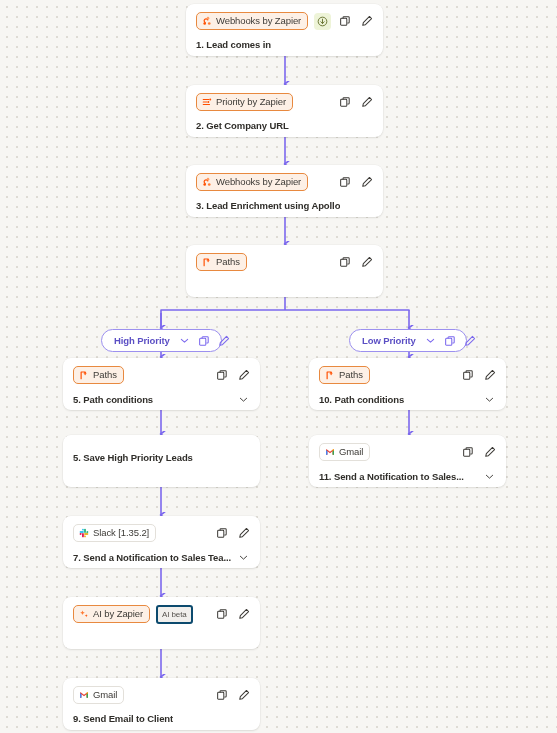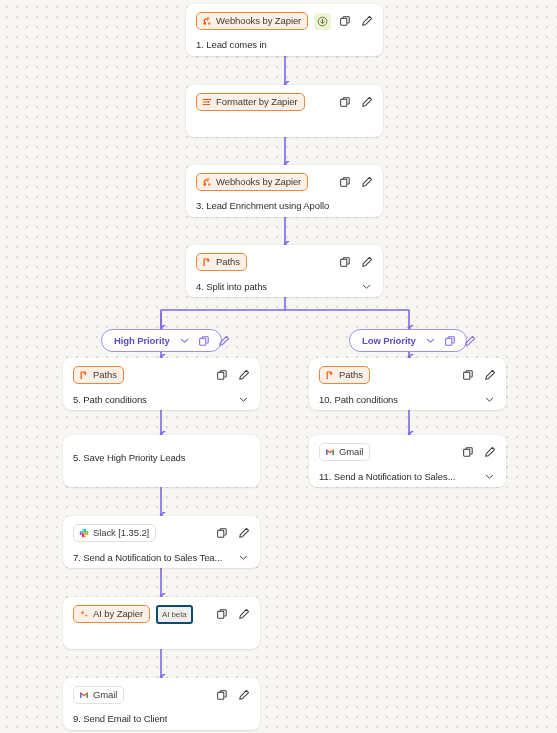--- a/index.html
+++ b/index.html
@@ -47,20 +47,21 @@
   .node-top {
     display: flex;
     align-items: center;
     gap: 6px;
     height: 18px;
   }
   .node-bottom {
     display: flex;
     align-items: center;
     margin-top: 9px;
+    font-weight: bold;
   }
 
   
   .chip {
     display: inline-flex;
     align-items: center;
     gap: 4px;
     height: 18px;
     padding: 0 6px 0 5px;
     border-radius: 5px;
@@ -245,35 +246,38 @@
     <div class="node" style="left: 186px; top: 85px; width: 197px; height: 52px;">
       <div class="node-top">
         <div class="chip zapier">
           <span>
             <svg class="glyph" viewBox="0 0 16 16" aria-hidden="true">
               <path d="M2 4h9M2 8h6M2 12h10" stroke="#ff4f00" stroke-width="1.8" stroke-linecap="round"></path>
               <circle cx="13.2" cy="4" r="1.5" fill="#ff4f00"></circle>
               <circle cx="10.2" cy="8" r="1.5" fill="#ff4f00"></circle>
             </svg>
           </span>
-          <span class="chip-label">Formatter by Zapier</span>
-        </div>
-        <div class="actions">
-          <span class="icon-btn">
-            <svg width="12" height="12" viewBox="0 0 16 16" aria-hidden="true">
-              <rect x="2.2" y="4.4" width="8.2" height="9.2" rx="1.1" fill="none" stroke="#3d3b37" stroke-width="1.35"></rect>
-              <path d="M5.4 4.2V3.4a1 1 0 0 1 1-1h6.2a1 1 0 0 1 1 1v6.3a1 1 0 0 1-1 1h-.9" fill="none" stroke="#3d3b37" stroke-width="1.35" stroke-linecap="round"></path>
-            </svg>
-          </span>
-          <span class="icon-btn">
-            <svg width="12" height="12" viewBox="0 0 16 16" aria-hidden="true">
-              <path d="M11.3 1.9l2.8 2.8-8.2 8.2-3.6.8.8-3.6z" fill="none" stroke="#3d3b37" stroke-width="1.35" stroke-linejoin="round"></path>
-            </svg>
-          </span>
-        </div>
+          <span class="chip-label">Priority by Zapier</span>
+        </div>
+        <div class="actions">
+          <span class="icon-btn">
+            <svg width="12" height="12" viewBox="0 0 16 16" aria-hidden="true">
+              <rect x="2.2" y="4.4" width="8.2" height="9.2" rx="1.1" fill="none" stroke="#3d3b37" stroke-width="1.35"></rect>
+              <path d="M5.4 4.2V3.4a1 1 0 0 1 1-1h6.2a1 1 0 0 1 1 1v6.3a1 1 0 0 1-1 1h-.9" fill="none" stroke="#3d3b37" stroke-width="1.35" stroke-linecap="round"></path>
+            </svg>
+          </span>
+          <span class="icon-btn">
+            <svg width="12" height="12" viewBox="0 0 16 16" aria-hidden="true">
+              <path d="M11.3 1.9l2.8 2.8-8.2 8.2-3.6.8.8-3.6z" fill="none" stroke="#3d3b37" stroke-width="1.35" stroke-linejoin="round"></path>
+            </svg>
+          </span>
+        </div>
+      </div>
+      <div class="node-bottom">
+        <span class="step-title">2. Get Company URL</span>
       </div>
     </div>
     <div class="node" style="left: 186px; top: 165px; width: 197px; height: 52px;">
       <div class="node-top">
         <div class="chip zapier">
           <span>
             <svg class="glyph" viewBox="0 0 16 16" aria-hidden="true">
               <path d="M5 10.3a3.1 3.1 0 1 1 4.3-4.1" fill="none" stroke="#ff4f00" stroke-width="2" stroke-linecap="round"></path>
               <circle cx="4.3" cy="12" r="2.1" fill="#ff4f00"></circle>
               <circle cx="11.6" cy="12" r="2.1" fill="#ff7a33"></circle>
@@ -317,28 +321,20 @@
               <rect x="2.2" y="4.4" width="8.2" height="9.2" rx="1.1" fill="none" stroke="#3d3b37" stroke-width="1.35"></rect>
               <path d="M5.4 4.2V3.4a1 1 0 0 1 1-1h6.2a1 1 0 0 1 1 1v6.3a1 1 0 0 1-1 1h-.9" fill="none" stroke="#3d3b37" stroke-width="1.35" stroke-linecap="round"></path>
             </svg>
           </span>
           <span class="icon-btn">
             <svg width="12" height="12" viewBox="0 0 16 16" aria-hidden="true">
               <path d="M11.3 1.9l2.8 2.8-8.2 8.2-3.6.8.8-3.6z" fill="none" stroke="#3d3b37" stroke-width="1.35" stroke-linejoin="round"></path>
             </svg>
           </span>
         </div>
-      </div>
-      <div class="node-bottom">
-        <span class="step-title">4. Split into paths</span>
-        <span class="expand">
-          <svg width="11" height="11" viewBox="0 0 16 16" aria-hidden="true">
-            <path d="M3.4 6.2L8 10.4l4.6-4.2" fill="none" stroke="#3d3b37" stroke-width="1.4" stroke-linecap="round" stroke-linejoin="round"></path>
-          </svg>
-        </span>
       </div>
     </div>
     <div class="node" style="left: 63px; top: 358px; width: 197px; height: 52px;">
       <div class="node-top">
         <div class="chip zapier">
           <span>
             <svg class="glyph" viewBox="0 0 16 16" aria-hidden="true">
               <path d="M3.4 14V3.2M3.4 3.2h6.4v4.1" fill="none" stroke="#ff4f00" stroke-width="1.9" stroke-linecap="round" stroke-linejoin="round"></path>
               <path d="M12.6 5.6l-2.8-3-2.8 3z" fill="#ff4f00"></path>
             </svg>

